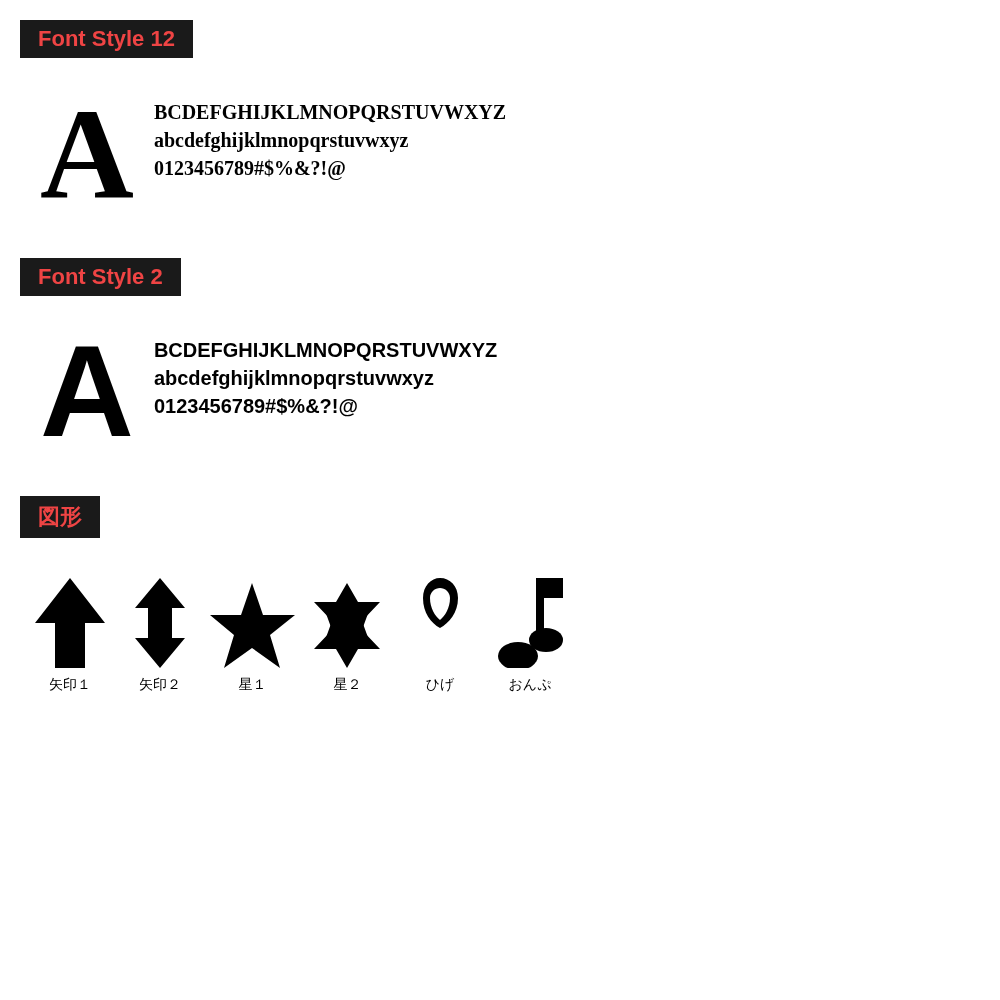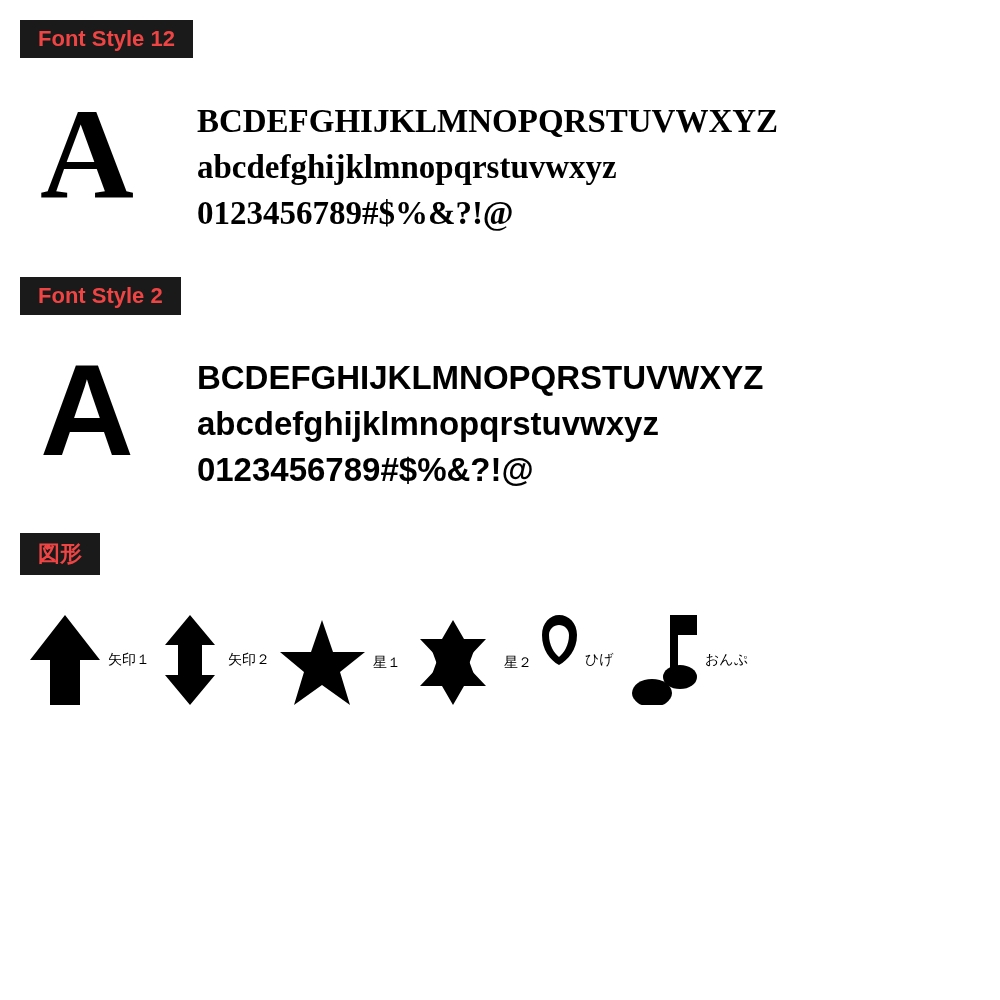--- a/index.html
+++ b/index.html
@@ -49,26 +49,25 @@
     }
 
     .char-lines {
       display: flex;
       flex-direction: column;
       justify-content: center;
       padding-top: 10px;
     }
 
     .char-line {
-      font-size: 33px;
+      font-size: 20px;
       font-weight: 700;
       line-height: 1.4;
       color: #000;
       white-space: nowrap;
-      margin-left: 43px;
     }
 
     .font-style-12 .char-line {
       font-family: Georgia, 'Times New Roman', serif;
     }
 
     .font-style-13 .char-line {
       font-family: Arial, Helvetica, sans-serif;
     }
 
@@ -80,20 +79,21 @@
     .shapes-grid {
       display: flex;
       align-items: flex-end;
       gap: 10px;
       padding: 20px 10px 10px 10px;
       flex-wrap: nowrap;
     }
 
     .shape-item {
       display: flex;
+      flex-direction: column;
       align-items: center;
       gap: 8px;
       min-width: 80px;
     }
 
     .shape-label {
       font-size: 14px;
       color: #000;
       font-family: sans-serif;
       text-align: center;

